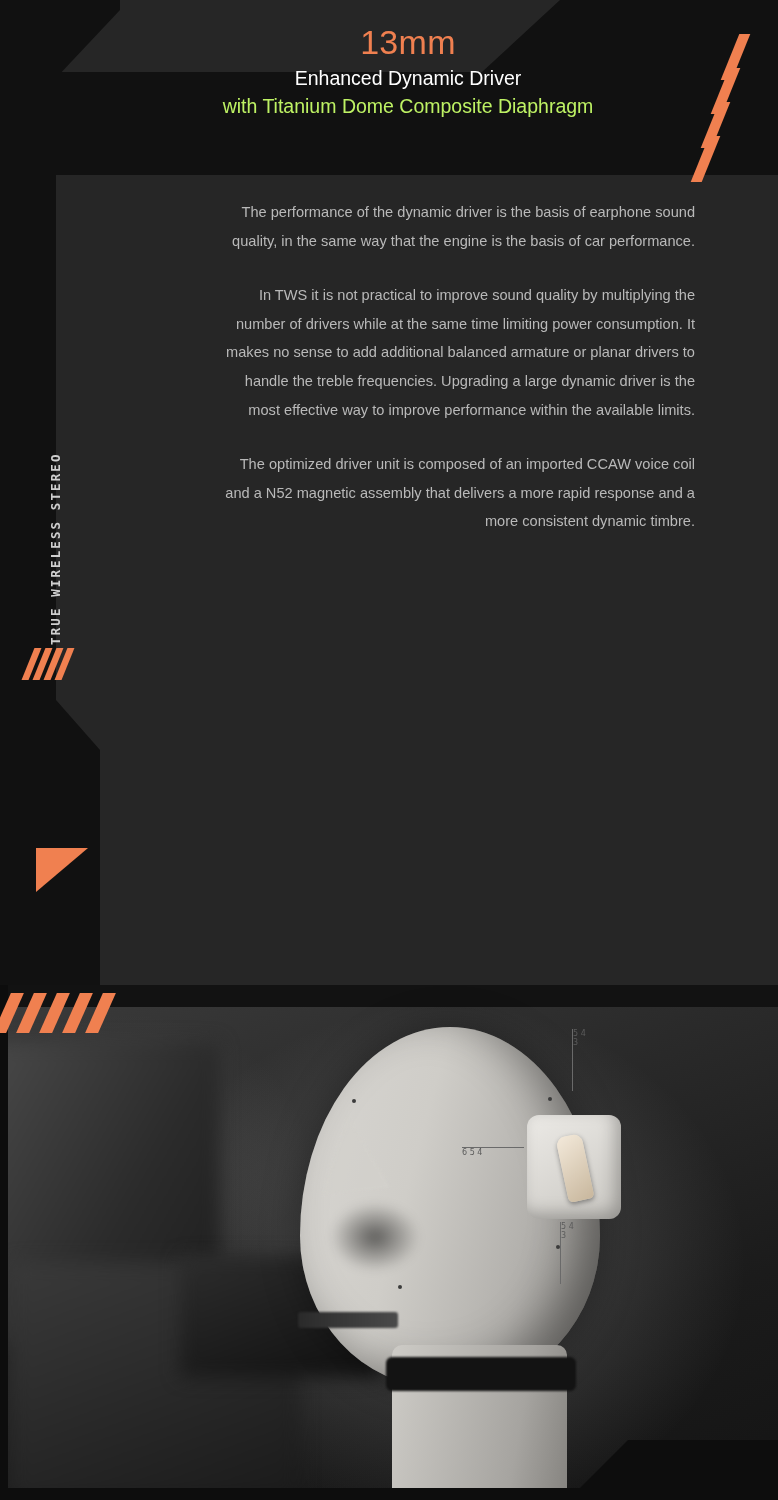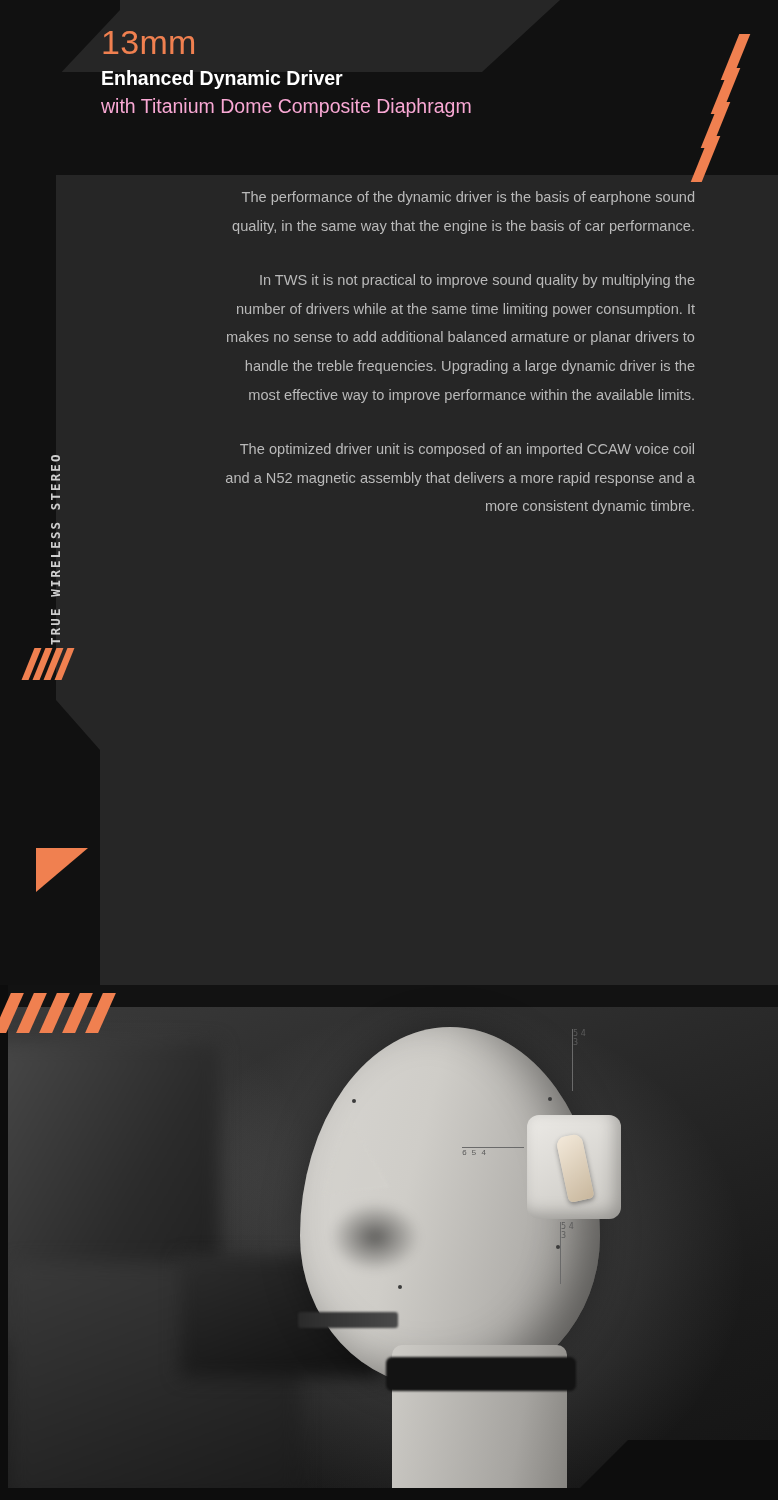--- a/index.html
+++ b/index.html
@@ -88,49 +88,49 @@
   }
   .slash {
     position: absolute;
     background: #f08050;
   }
 
   
   .heading {
     position: absolute;
     top: 22px;
-    right: 97px;
+    right: 80px;
     width: 580px;
-    text-align: left;
+    text-align: center;
   }
   .heading .h-size {
     color: #f08050;
     font-size: 34px;
     line-height: 40px;
     font-weight: 500;
     letter-spacing: 0.3px;
   }
   .heading .h-line1 {
     color: #ffffff;
     font-size: 19.5px;
     line-height: 28px;
-    font-weight: 700;
+    font-weight: 400;
     margin-top: 2px;
   }
   .heading .h-line2 {
-    color: #f9a8d4;
+    color: #bef264;
     font-size: 19.5px;
     line-height: 28px;
     font-weight: 500;
   }
 
   
   .body-copy {
     position: absolute;
-    top: 183px;
+    top: 198px;
     left: 225px;
     width: 470px;
     text-align: right;
     color: #b9b9b9;
     font-size: 14.6px;
     line-height: 28.6px;
   }
   .body-copy p {
     margin: 0 0 26px 0;
   }
@@ -249,21 +249,20 @@
   .ruler {
     position: absolute;
     background: transparent;
     color: #5b5b5b;
     font-size: 8px;
     font-family: "DejaVu Sans", sans-serif;
   }
   .ruler-h {
     left: 462px; top: 140px; width: 62px; height: 20px;
     border-top: 1px solid #6a6a6a;
-    font-family: Liberation Mono, monospace;
   }
   .ruler-v {
     left: 572px; top: 22px; width: 20px; height: 62px;
     border-left: 1px solid #6a6a6a;
   }
   .ruler-v2 {
     left: 560px; top: 215px; width: 20px; height: 62px;
     border-left: 1px solid #6a6a6a;
   }
   .mic-stand {

